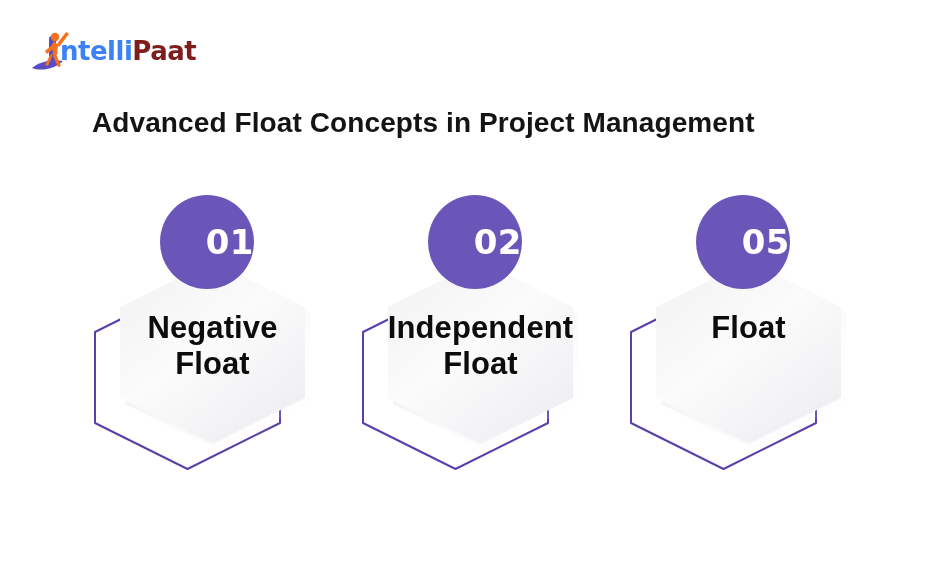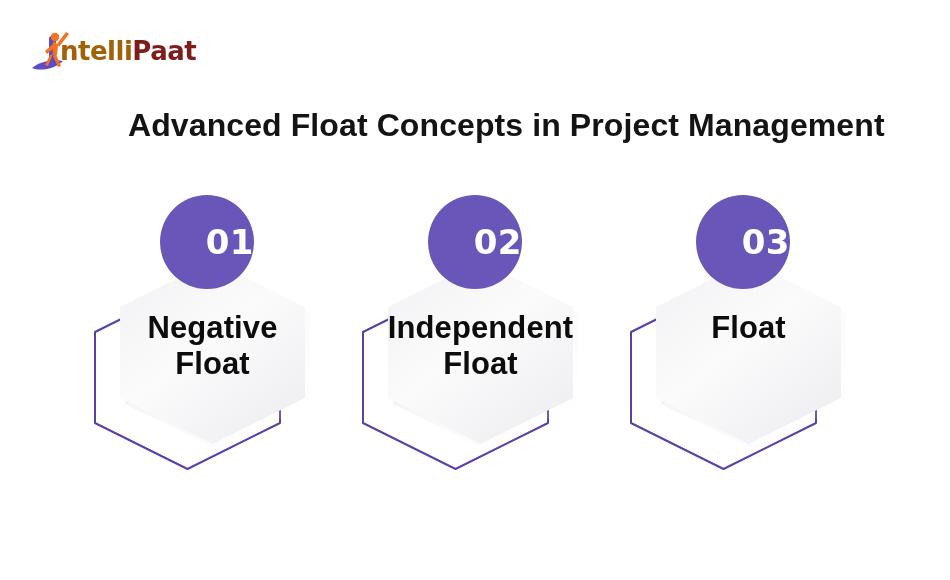--- a/index.html
+++ b/index.html
@@ -36,35 +36,34 @@
     position: absolute;
     left: 30px;
     top: 8px;
     font-family: "DejaVu Sans", sans-serif;
     font-size: 26px;
     font-weight: bold;
     letter-spacing: -0.5px;
     line-height: 34px;
     white-space: nowrap;
   }
-  .logo-text .part-a { color: #a16207; }
+  .logo-text .part-a { color: #3b82f6; }
   .logo-text .part-b { color: #7f1d1d; }
 
   
   .page-title {
     position: absolute;
     left: 92px;
     top: 107px;
     font-family: "Liberation Sans", sans-serif;
-    font-size: 32px;
+    font-size: 28px;
     font-weight: 600;
     color: #141414;
     letter-spacing: 0.1px;
     white-space: nowrap;
-    margin-left: 36px;
   }
 
   
   .cards {
     position: absolute;
     left: 0;
     top: 185px;
     width: 950px;
     height: 300px;
   }
@@ -288,17 +287,17 @@
             <stop offset="100%" stop-color="#ededf0"></stop>
           </linearGradient>
         </defs>
         <path d="M107.5 6 L200 52 L200 143 L107.5 189 L15 143 L15 52 Z" fill="url(#hxg3)"></path>
       </svg>
     </div>
     <div class="card-label">
       <div>Float</div>
     </div>
     <div class="badge">
-      <span class="badge-number">03</span>
+      <span class="badge-number">05</span>
     </div>
   </div>
 
 </div>
 
 </body></html>

